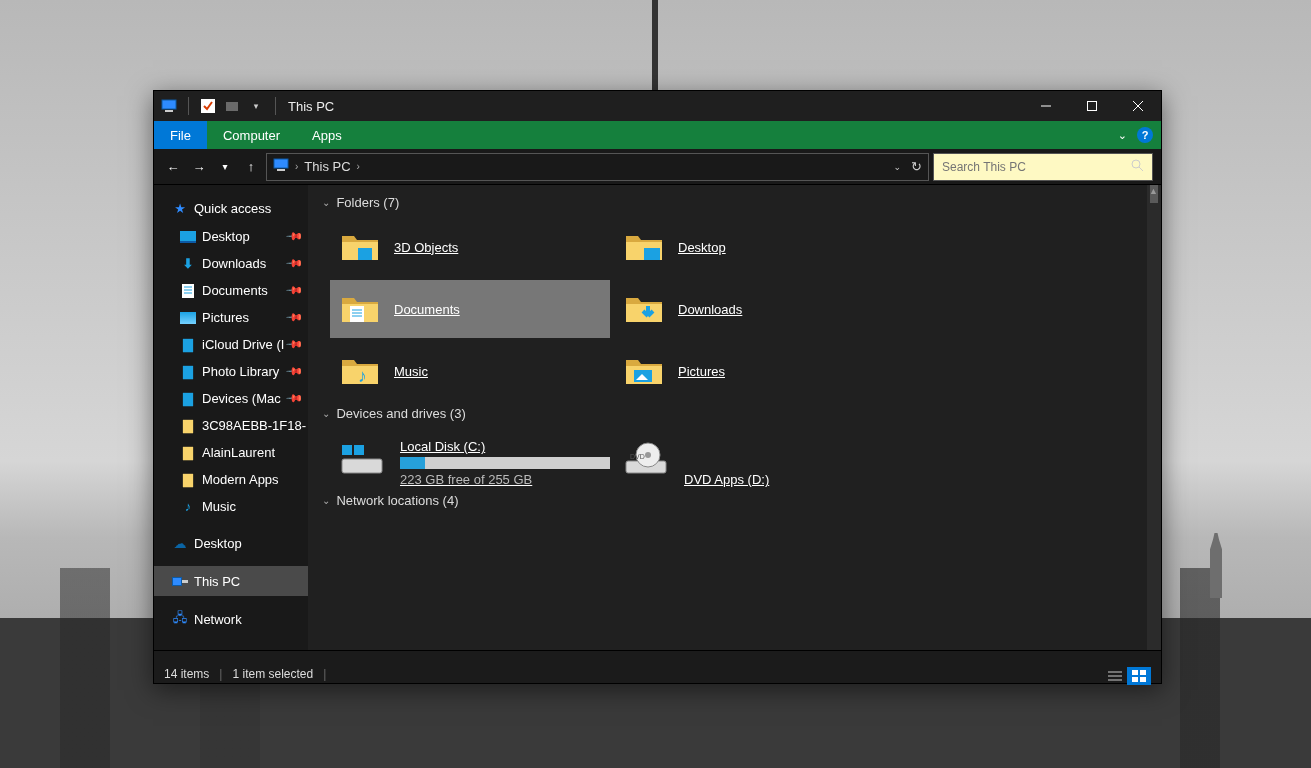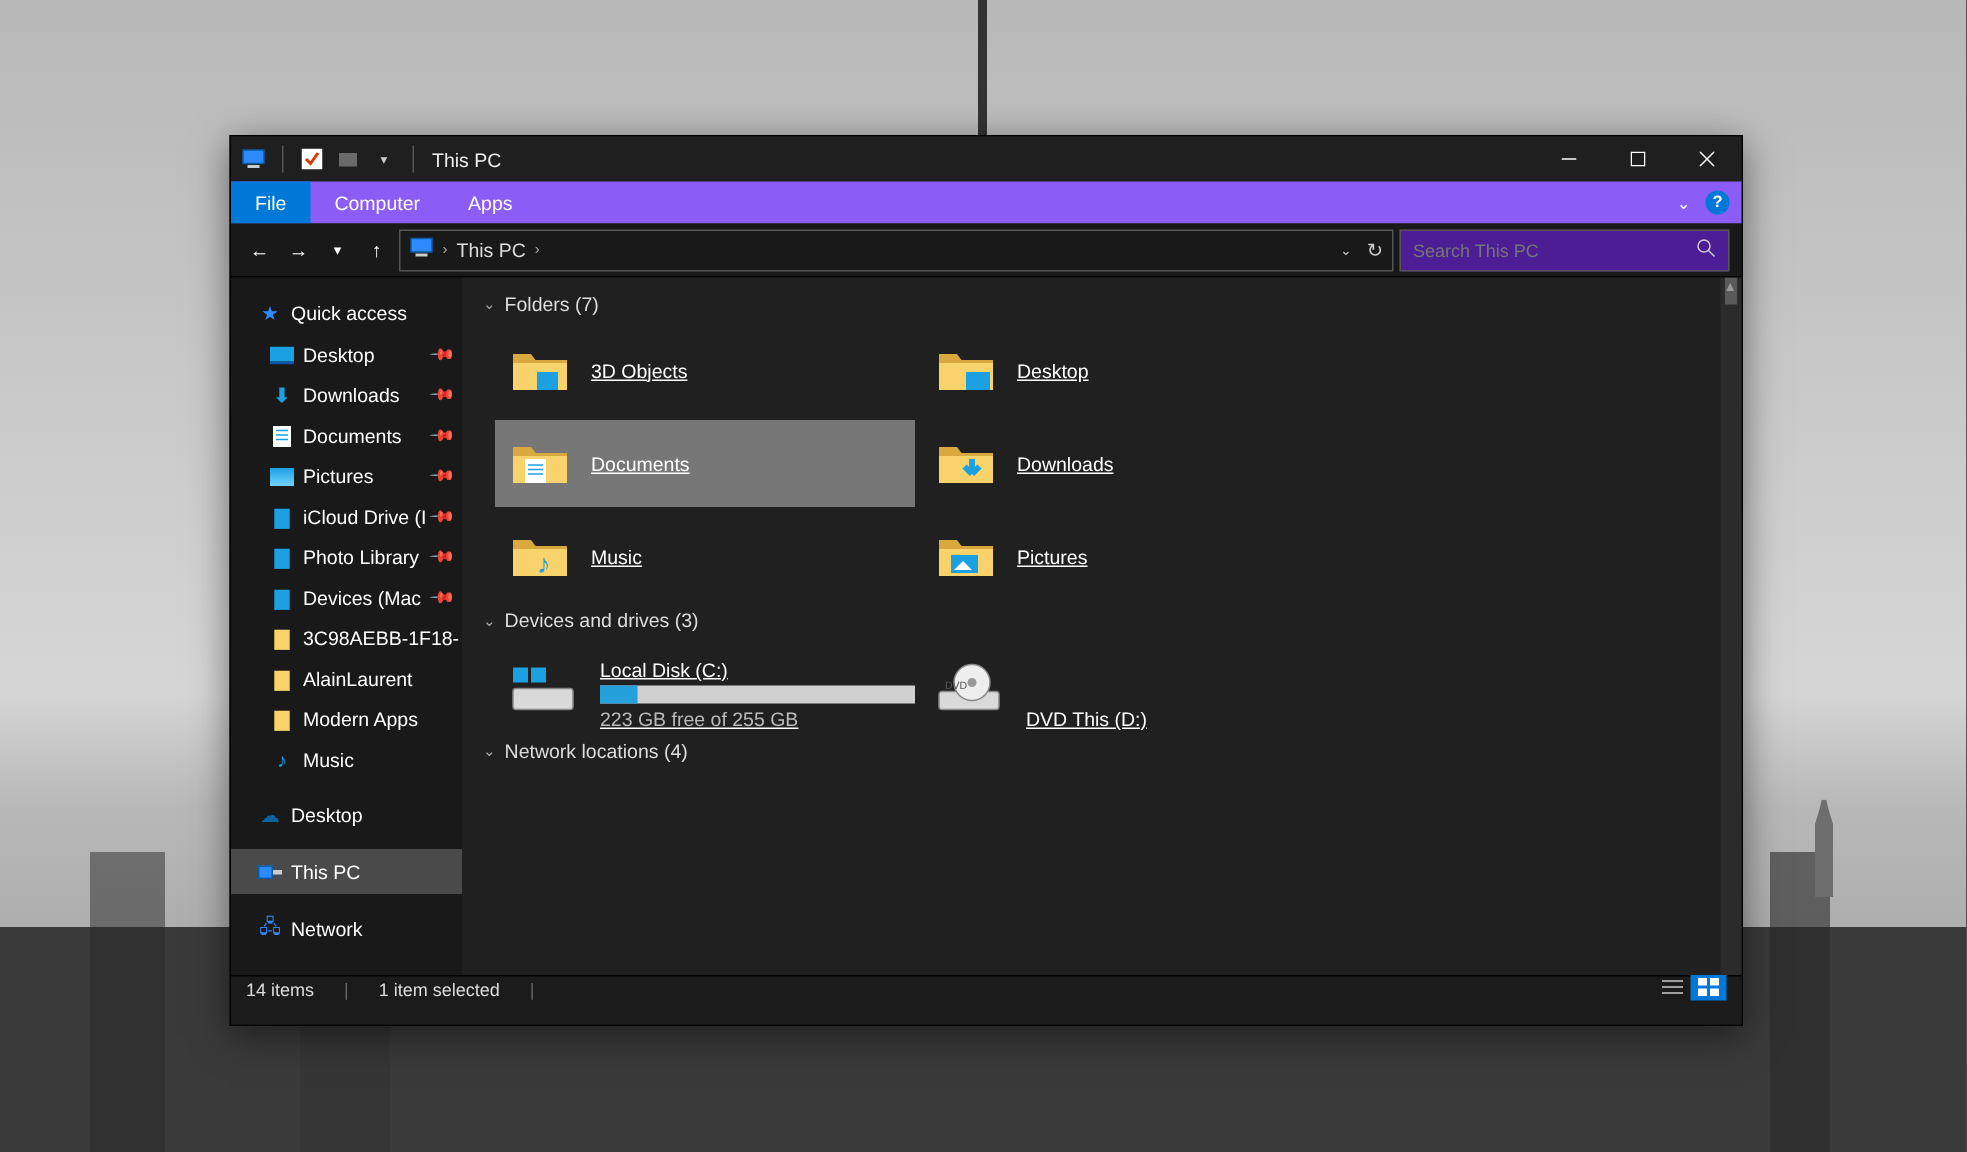--- a/index.html
+++ b/index.html
@@ -66,21 +66,21 @@
   .titlebar .qat { display:flex; align-items:center; gap:6px; }
   .titlebar .qat span { display:inline-flex; width:18px; height:18px; align-items:center; justify-content:center; }
   .titlebar .divider { width:1px; height:18px; background:#555; margin:0 4px; }
   .title-text { color:#eee; }
   .win-controls { margin-left:auto; display:flex; height:30px; }
   .win-controls div { width:46px; display:flex; align-items:center; justify-content:center; color:#fff; }
 
   
   .menubar {
     height:28px;
-    background:#8b5cf6;
+    background:#15803d;
     display:flex;
     align-items:stretch;
     padding-right:8px;
   }
   .tab {
     padding: 0 16px;
     display:flex;
     align-items:center;
     color:#fff;
     font-size:13px;
@@ -112,21 +112,21 @@
     display:flex;
     align-items:center;
     padding:0 6px;
     gap:6px;
     color:#ddd;
   }
   .addressbar .chev { color:#aaa; font-size:10px; }
   .addr-right { margin-left:auto; display:flex; align-items:center; gap:10px; color:#ccc; }
   .searchbox {
     width:220px; height:28px;
-    background:#4c1d95;
+    background:#fef9c3;
     border:1px solid #555;
     display:flex; align-items:center;
     padding:0 8px;
     gap:8px;
   }
   .searchbox input {
     flex:1; background:transparent; border:none; color:#888; outline:none; font-size:12px;
   }
   .searchbox .mag { color:#ccc; }
 
@@ -222,25 +222,25 @@
   .usage-bar{width:210px;height:12px;background:#d0d0d0;position:relative}
   .usage-bar .fill{position:absolute;left:0;top:0;bottom:0;background:#26a0da}
   .drive-sub{color:#bbb;font-size:13px}
 
   
   .statusbar {
     height:24px;
     background:#1b1b1b;
     border-top:1px solid #000;
     display:flex;
-    align-items:flex-end;
+    align-items:flex-start;
     padding:16px 10px;
     color:#ddd;
     font-size:12px;
-    gap:20px;
+    gap:10px;
   }
   .statusbar .sep{color:#666}
   .statusbar .view-toggles{margin-left:auto;display:flex;gap:0}
   .statusbar .vt{width:24px;height:18px;display:flex;align-items:center;justify-content:center}
   .statusbar .vt.active{background:#0078d7}
 </style>
 </head>
 <body>
 
 <div class="wallpaper">
@@ -530,21 +530,21 @@
         <div class="drive-tile">
           <span class="big-icon">
             <svg width="46" height="38">
                 <rect x="2" y="20" width="40" height="12" rx="2" fill="#d9d9d9" stroke="#888"></rect>
                 <circle cx="24" cy="14" r="12" fill="#eee" stroke="#888"></circle>
                 <circle cx="24" cy="14" r="3" fill="#999"></circle>
                 <text x="6" y="18" font-size="7" fill="#555">DVD</text>
               </svg>
           </span>
           <div class="drive-text">
-            <span>DVD This (D:)</span>
+            <span>DVD Apps (D:)</span>
           </div>
         </div>
       </div>
 
       <div class="group-header">
         <span class="chev">⌄</span>
         <span>Network locations (4)</span>
       </div>
     </div>
   </div>

